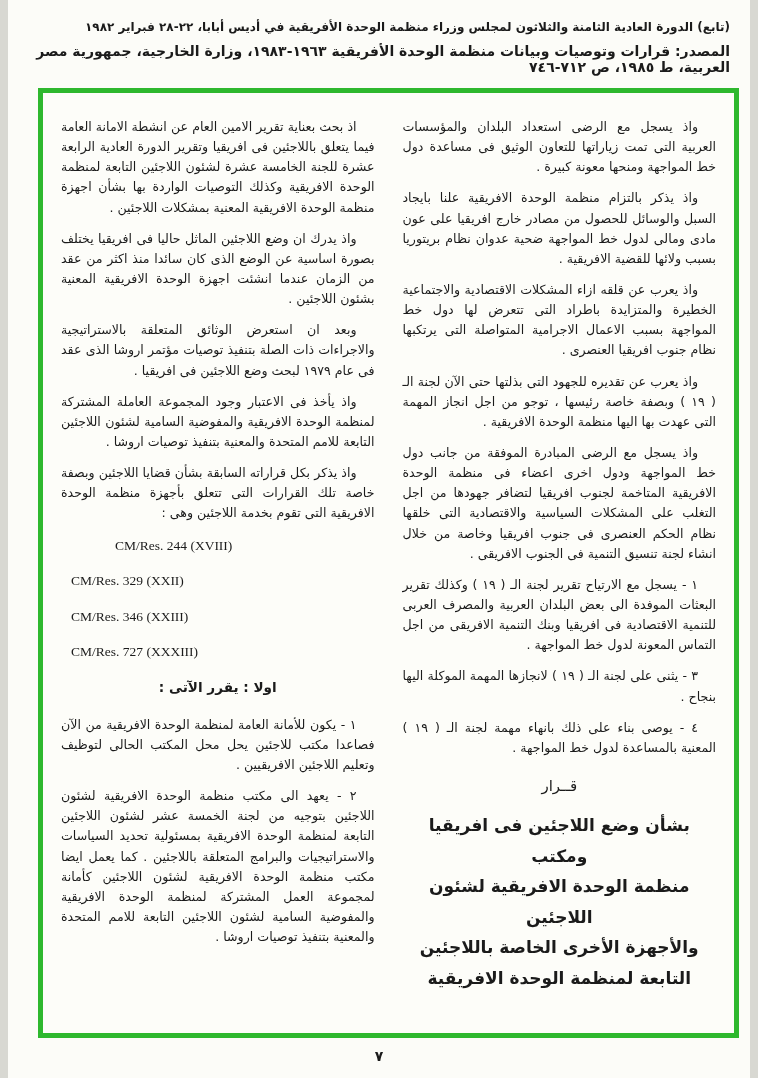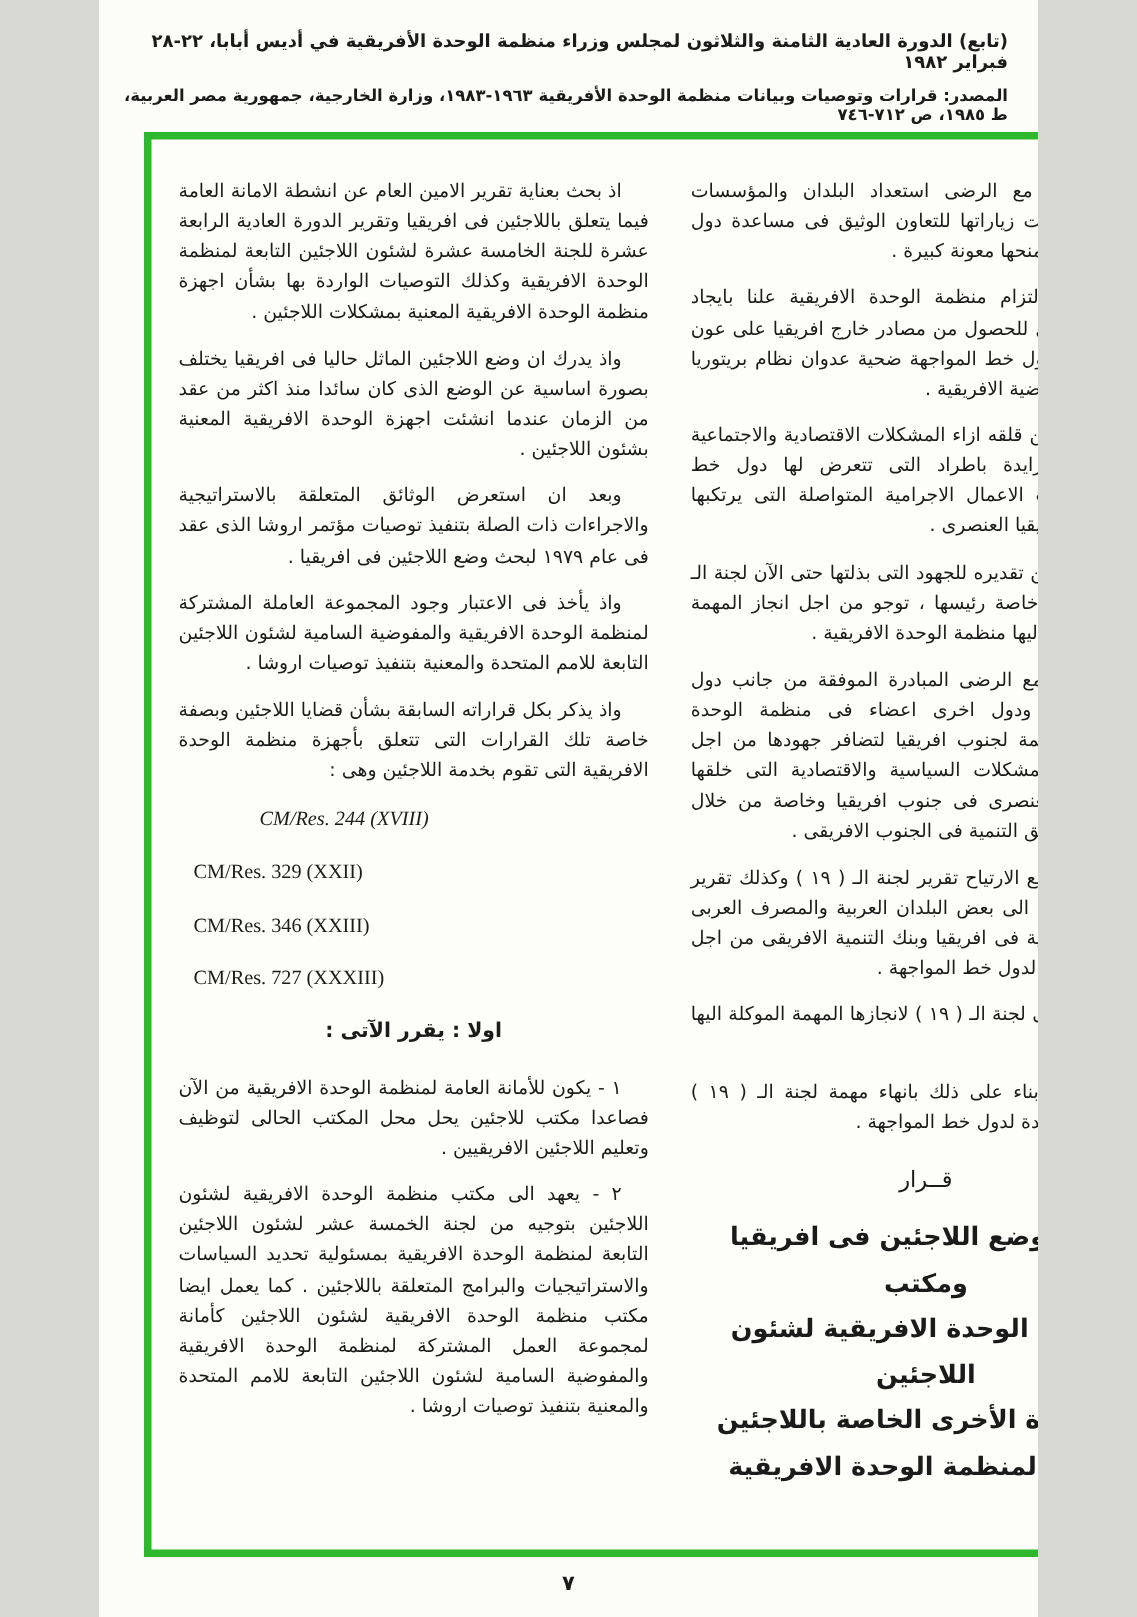--- a/index.html
+++ b/index.html
@@ -1,39 +1,39 @@
 <!DOCTYPE html>
 <html lang="ar" style="--frame-green: #2eb82e;"><head>
 <meta charset="utf-8">
 <style>
   * { box-sizing: border-box; }
   html, body { margin: 0; padding: 0; background: #d8d8d2; }
   .page {
-    width: 626px; height: 1078px; margin: 0 auto; position: relative;
+    width: 742px; height: 1078px; margin: 0 auto; position: relative;
     background: #fcfcf8; color: #1b1b1b; overflow: hidden;
     font-family: "DejaVu Sans", "Liberation Sans", sans-serif;
   }
   .header { position: absolute; top: 20px; right: 20px; left: 14px; direction: rtl; text-align: right; }
   .header .line1 { font-size: 12px; font-weight: bold; }
-  .header .line2 { font-size: 11px; font-weight: bold; margin-top: 9px; }
+  .header .line2 { font-size: 14px; font-weight: bold; margin-top: 9px; }
   .frame {
     position: absolute; top: 88px; left: 30px; width: 701px; height: 950px;
     border: 5px solid var(--frame-green, #2eb82e);
     background: #fdfdf9; padding: 24px 18px 8px; overflow: hidden;
   }
   .columns { display: flex; direction: rtl; gap: 28px; }
   .col { flex: 1 1 0; direction: rtl; text-align: justify; font-size: 12.6px; line-height: 1.6; }
   .para { margin: 0 0 11px; text-indent: 18px; }
   .latin { direction: ltr; unicode-bidi: embed; font-family: "Liberation Serif", "DejaVu Serif", serif; text-align: left; }
   .res-ref { font-size: 13.5px; margin: 28px 0 6px; }
   .res-title { text-align: center; font-weight: normal; font-size: 15px; margin: 16px 0 12px; }
   .subject { text-align: center; font-weight: bold; font-size: 17px; line-height: 1.8; margin: 0 0 16px; }
   .res-list { margin: 4px 0 12px; }
   .res-item { font-size: 13.5px; margin: 0 0 14px; padding-left: 10px; }
-  .res-item.first { padding-left: 54px; font-style: italic; }
+  .res-item.first { padding-left: 54px; }
   .section-heading { font-weight: bold; font-size: 13.6px; margin: 8px 0 16px; text-align: center; }
   .page-number { position: absolute; bottom: 14px; left: 0; right: 0; text-align: center; font-size: 14px; font-weight: bold; }
 </style>
 </head>
 <body>
 
 <div class="page">
 
   <div class="header">
     <div class="line1">(تابع) الدورة العادية الثامنة والثلاثون لمجلس وزراء منظمة الوحدة الأفريقية في أديس أبابا، ٢٢-٢٨ فبراير ١٩٨٢</div>

